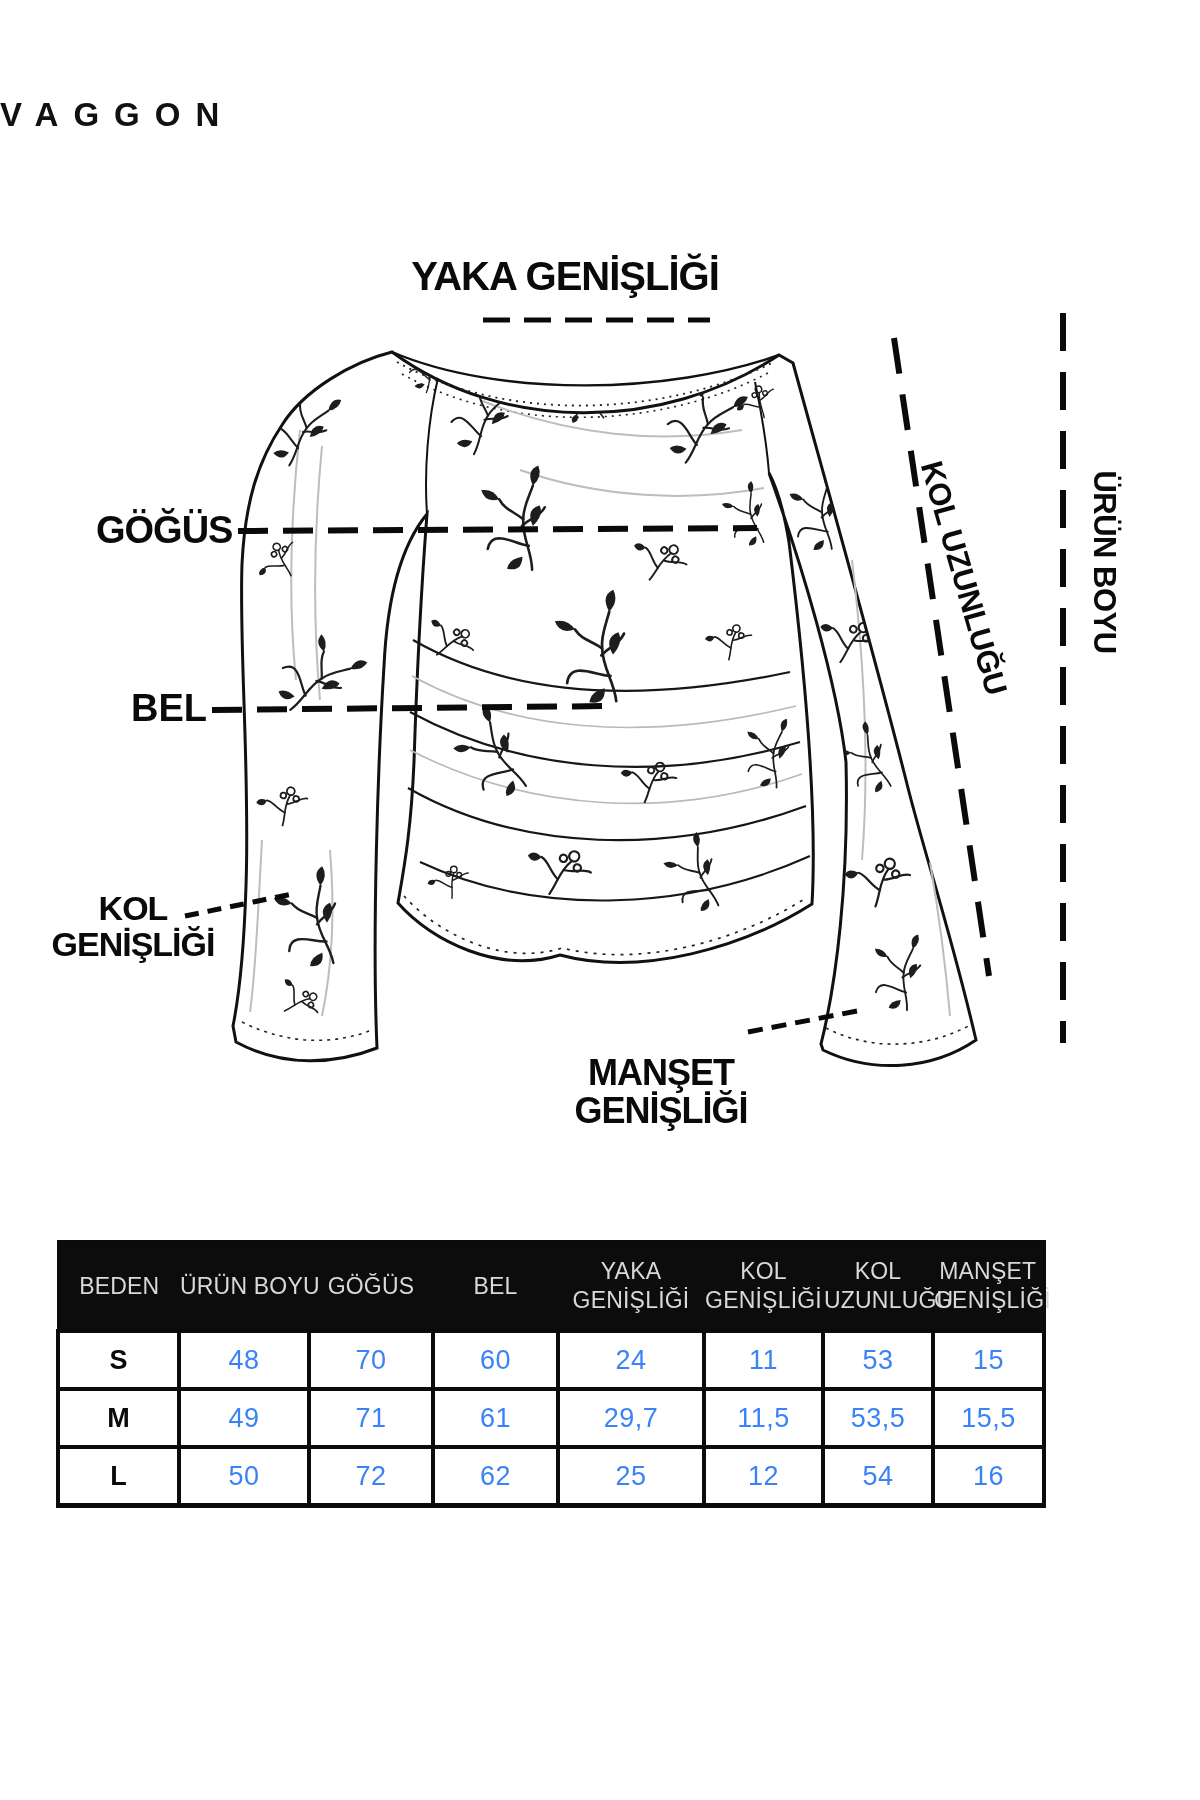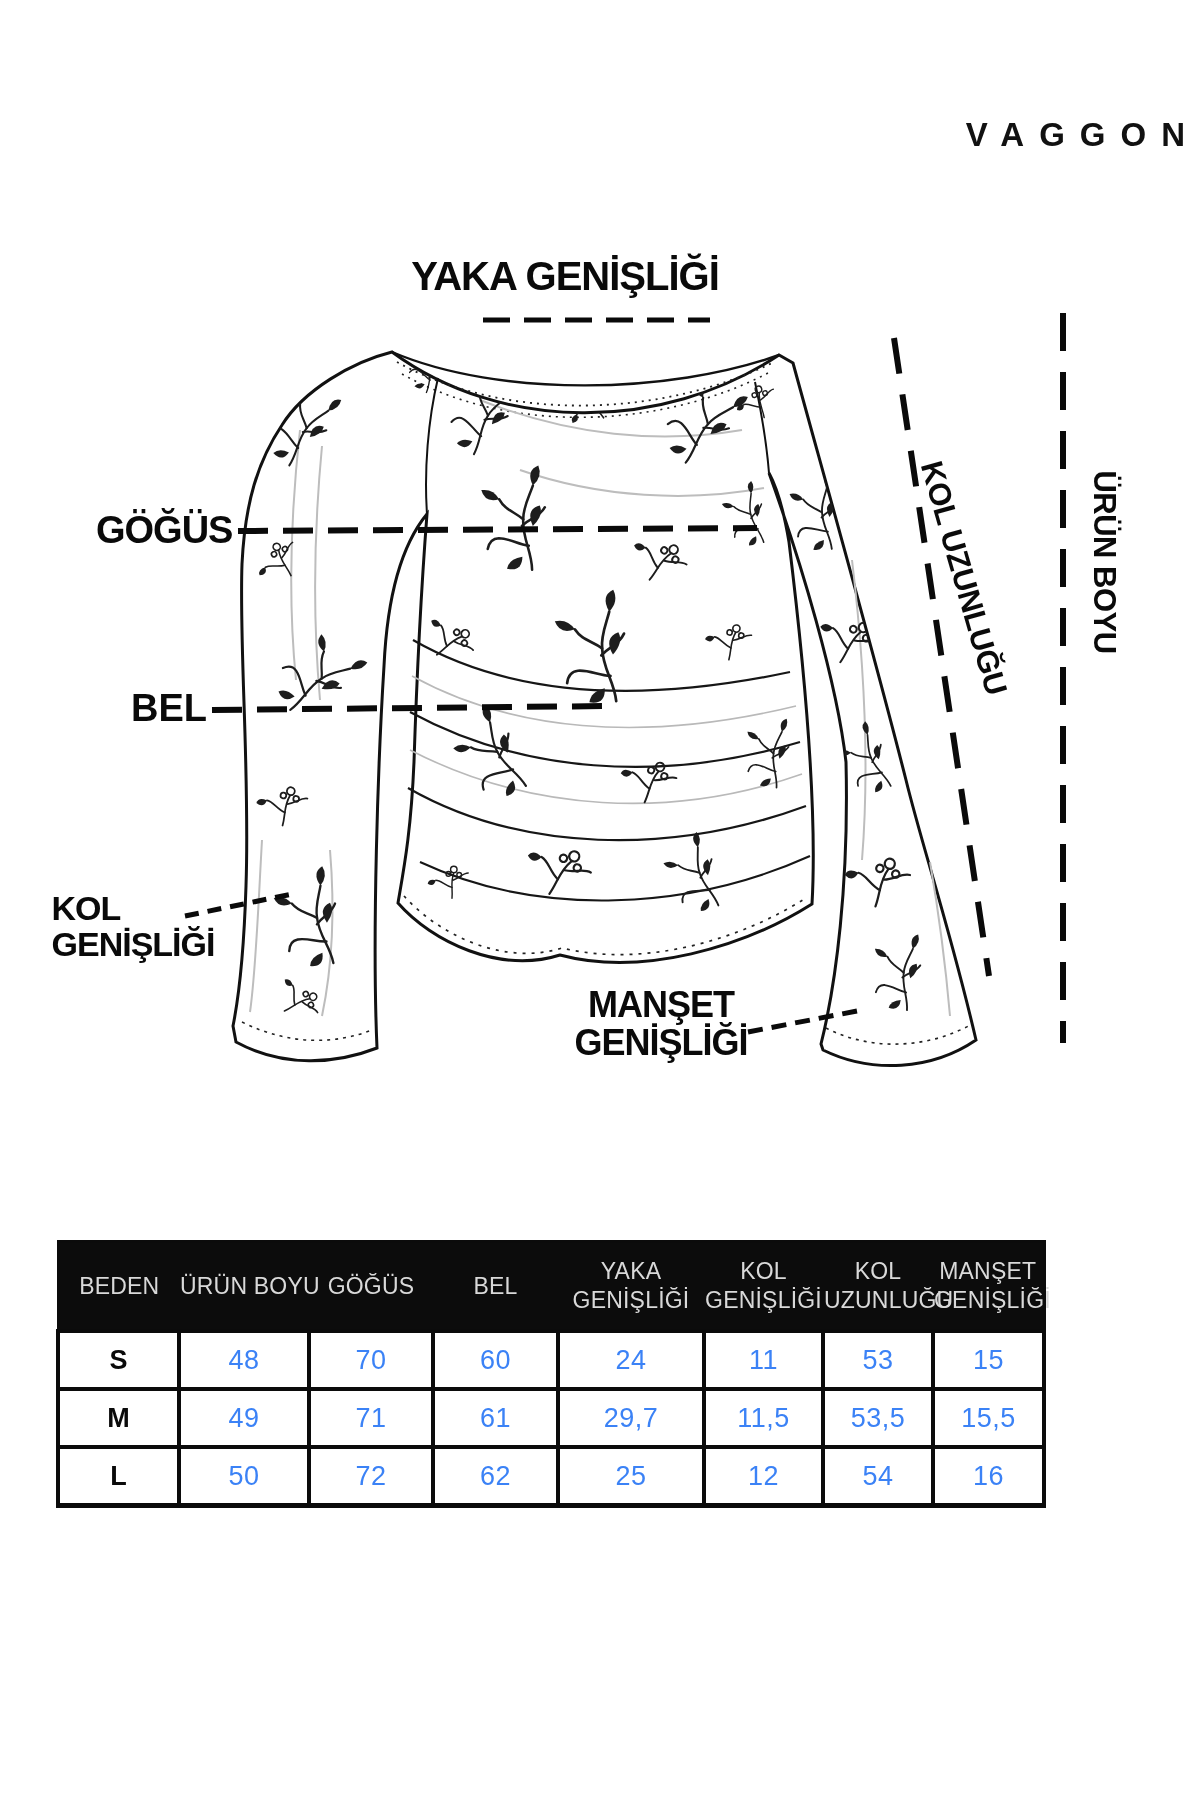--- a/index.html
+++ b/index.html
@@ -2,26 +2,26 @@
 <html><head>
 <meta charset="utf-8">
 <style>
   html,body{margin:0;padding:0;}
   body{width:1200px;height:1800px;background:#ffffff;font-family:"Liberation Sans",sans-serif;position:relative;overflow:hidden;}
   .page{position:absolute;inset:0;}
 
   .abs{position:absolute;}
   .lbl{color:#0a0a0a;font-weight:700;line-height:1.05;white-space:nowrap;}
 
-  .brand{left:0;right:0;top:116px;text-align:right;font-size:33px;font-weight:700;letter-spacing:15px;color:#111;}
+  .brand{left:0;right:0;top:96px;text-align:left;font-size:33px;font-weight:700;letter-spacing:15px;color:#111;}
   .yaka{left:565px;top:276px;transform:translate(-50%,-50%);font-size:40px;letter-spacing:-1px;}
   .gogus{left:96px;top:531px;transform:translate(0,-50%);font-size:38px;letter-spacing:-1px;}
   .bel{left:131px;top:709px;transform:translate(0,-50%);font-size:38px;}
-  .kolgen{left:133px;top:927px;transform:translate(-50%,-50%);font-size:34px;letter-spacing:-1px;}
-  .manset{left:661px;top:1024px;transform:translate(-50%,-50%);font-size:36px;text-align:center;letter-spacing:-1px;}
+  .kolgen{left:133px;top:927px;transform:translate(-50%,-50%);font-size:34px;text-align:center;letter-spacing:-1px;}
+  .manset{left:661px;top:1092px;transform:translate(-50%,-50%);font-size:36px;text-align:center;letter-spacing:-1px;}
   .koluz{left:963px;top:578px;transform:translate(-50%,-50%) rotate(74deg);font-size:31px;letter-spacing:-0.5px;}
   .urunboyu{left:1104px;top:562px;transform:translate(-50%,-50%) rotate(90deg);font-size:31px;letter-spacing:-0.5px;}
 
   svg.diagram{position:absolute;left:0;top:0;pointer-events:none;}
 
   table.sizes{position:absolute;left:56px;top:1240px;width:986px;border-collapse:collapse;table-layout:fixed;}
   table.sizes thead th{background:#0c0c0c;color:#d9d9d9;font-weight:400;font-size:23px;letter-spacing:0.2px;height:84px;vertical-align:middle;text-align:center;line-height:1.25;border:0;}
   table.sizes thead th.nw{white-space:nowrap;}
   table.sizes tbody th, table.sizes tbody td{border:4px solid #0b0b0b;height:52px;text-align:center;vertical-align:middle;background:#fff;}
   table.sizes tbody th{font-size:27px;font-weight:700;color:#0a0a0a;}

